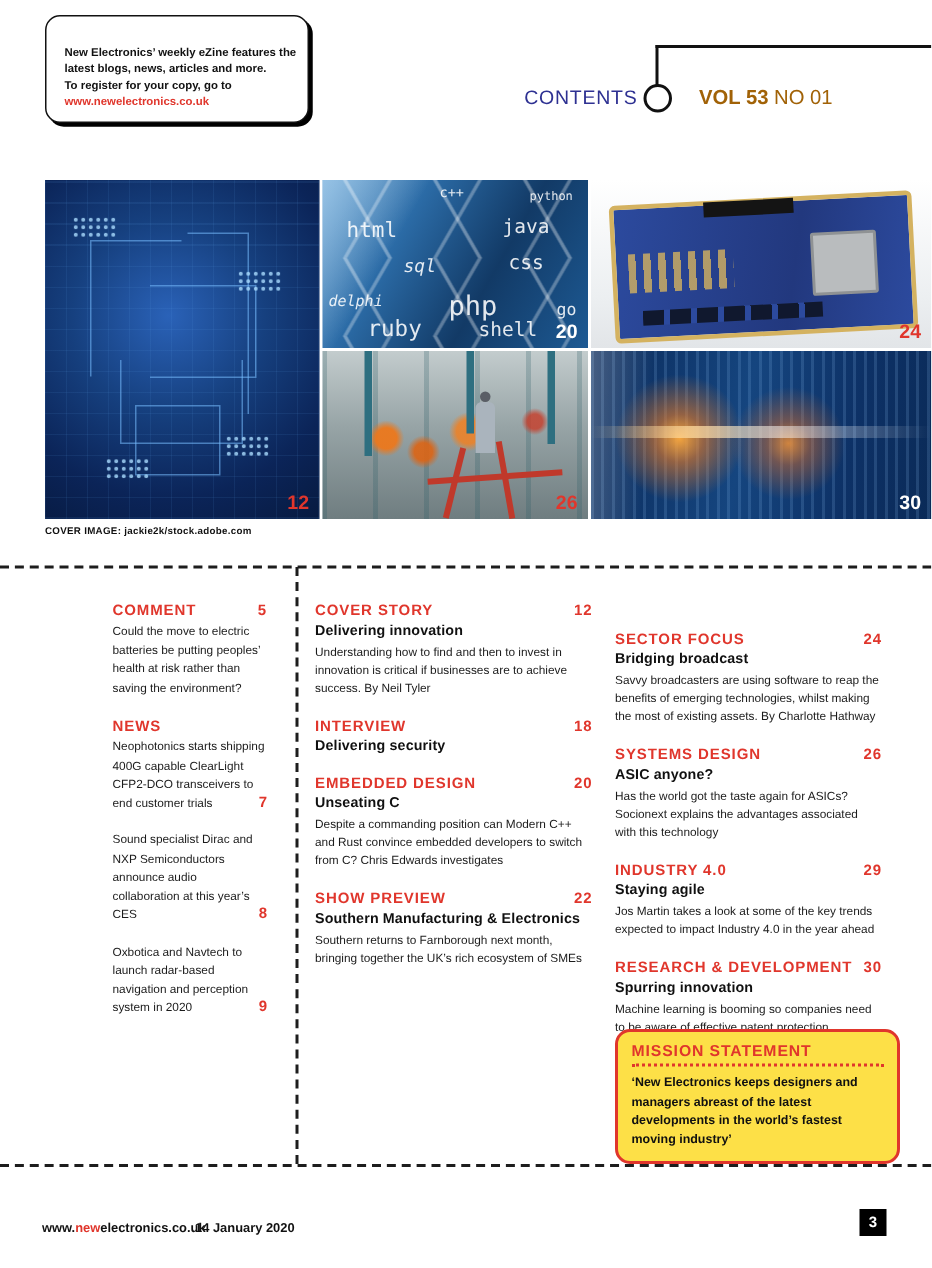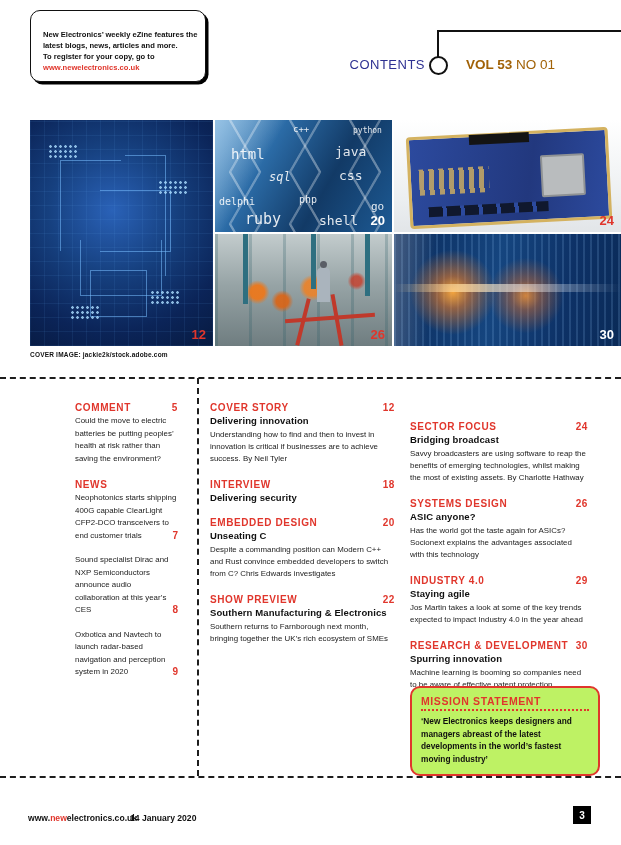--- a/index.html
+++ b/index.html
@@ -48,21 +48,21 @@
   .d1{left:18px;top:24px;} .d2{left:128px;top:60px;} .d3{left:40px;top:185px;} .d4{left:120px;top:170px;}
 
   
   .img-code{background:
       linear-gradient(120deg, rgba(170,210,240,.55) 0%, transparent 30%),
       linear-gradient(120deg, #7fb0d8 0%, #2b6ba6 30%, #123a66 62%, #1d5a94 100%);}
   .img-code .w{position:absolute;color:rgba(255,255,255,.88);font-family:"DejaVu Sans Mono",monospace;}
   .cw0{left:78px;top:4px;font-size:9px;}   .cw1{left:138px;top:6px;font-size:8px;}
   .cw2{left:16px;top:26px;font-size:14px;} .cw3{left:96px;top:24px;font-size:13px;margin-left:24px;}
   .cw4{left:54px;top:50px;font-size:12px;font-style:italic;} .cw5{left:124px;top:48px;font-size:13px;}
-  .cw6{left:4px;top:76px;font-size:10px;}  .cw7{left:84px;top:74px;font-size:10px;}
+  .cw6{left:4px;top:76px;font-size:10px;font-style:italic;}  .cw7{left:84px;top:74px;font-size:18px;}
   .cw8{left:156px;top:80px;font-size:11px;} .cw9{left:30px;top:90px;font-size:15px;}
   .cw10{left:104px;top:93px;font-size:13px;}
   .hexlines{position:absolute;inset:0;
     background:
      linear-gradient(60deg, transparent 48%, rgba(255,255,255,.35) 49% 51%, transparent 52%),
      linear-gradient(-60deg, transparent 48%, rgba(255,255,255,.30) 49% 51%, transparent 52%);
     background-size:60px 52px;}
 
   
   .img-pcb{background:linear-gradient(#ffffff, #eceff1 70%, #e2e5e8);}
@@ -122,21 +122,21 @@
     color:#e0362c;font-size:10px;font-weight:bold;letter-spacing:.6px;margin-bottom:2px;}
   .sec-head .pg{font-weight:bold;font-size:10px;color:#e0362c;}
   .sec-title{font-size:9.5px;font-weight:bold;color:#101010;margin-bottom:3px;letter-spacing:.1px;}
   .sec-body{font-size:7.9px;line-height:12px;color:#1b1b1b;}
   .news-item{position:relative;font-size:7.9px;line-height:12.5px;margin-bottom:12px;}
   .news-item .pg{position:absolute;right:0;bottom:0;color:#e0362c;font-size:10px;font-weight:bold;}
   .col-left .sec-body{line-height:12.5px;}
 
   
   .mission{position:absolute;left:410px;top:686px;width:190px;
-    border:2px solid #e0362c;border-radius:10px;padding:7px 9px 9px 9px;box-sizing:border-box;background:#bef264;}
+    border:2px solid #e0362c;border-radius:10px;padding:7px 9px 9px 9px;box-sizing:border-box;background:#fde047;}
   .mission-head{color:#e0362c;font-size:10.5px;font-weight:bold;letter-spacing:.6px;
     border-bottom:2px dotted #e0362c;padding-bottom:2px;margin-bottom:4px;}
   .mission-quote{font-size:8.3px;font-weight:bold;line-height:12.5px;color:#101010;}
 
   
   .footer-url{position:absolute;left:28px;top:813px;font-size:8.6px;font-weight:bold;color:#111;
     text-decoration:none;}
   .footer-url .accent{color:#e0362c;}
   .footer-date{position:absolute;left:130px;top:813px;font-size:8.6px;font-weight:bold;color:#111;}
   .folio{position:absolute;left:573px;top:806px;width:18px;height:18px;background:#000;color:#fff;

